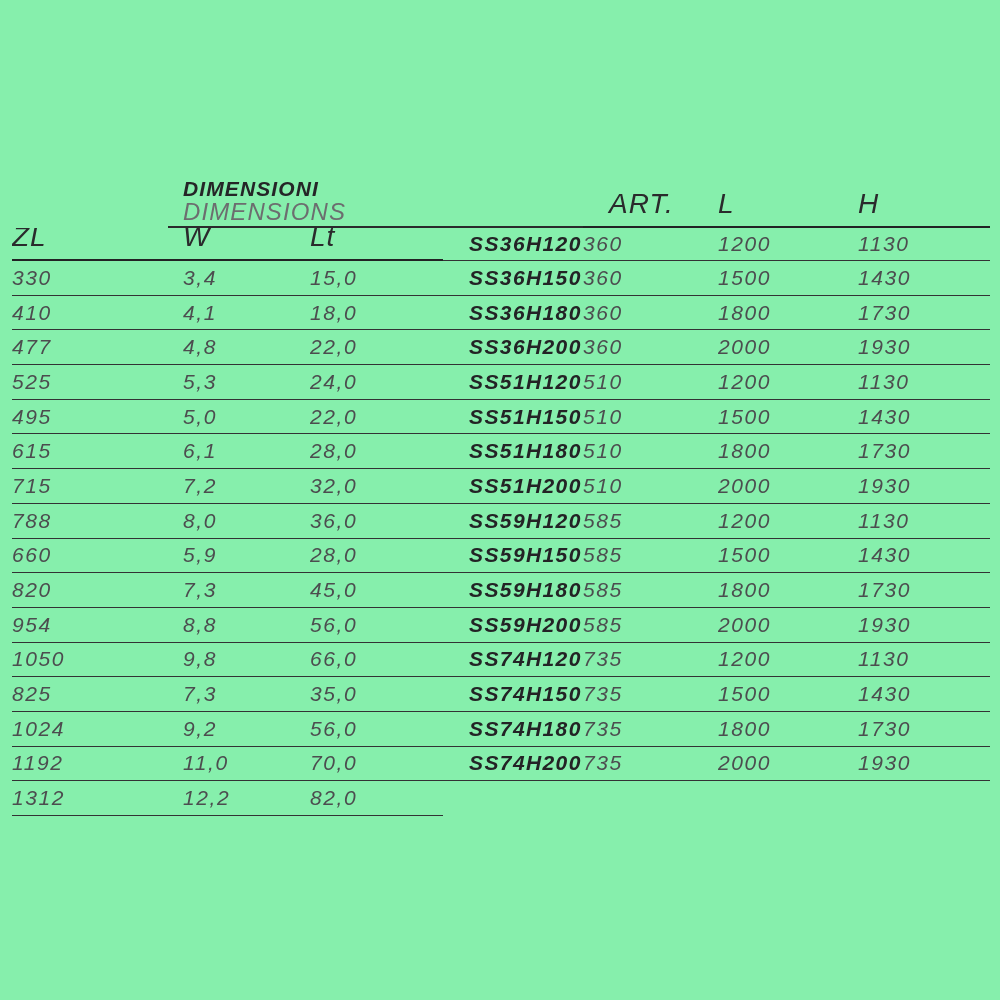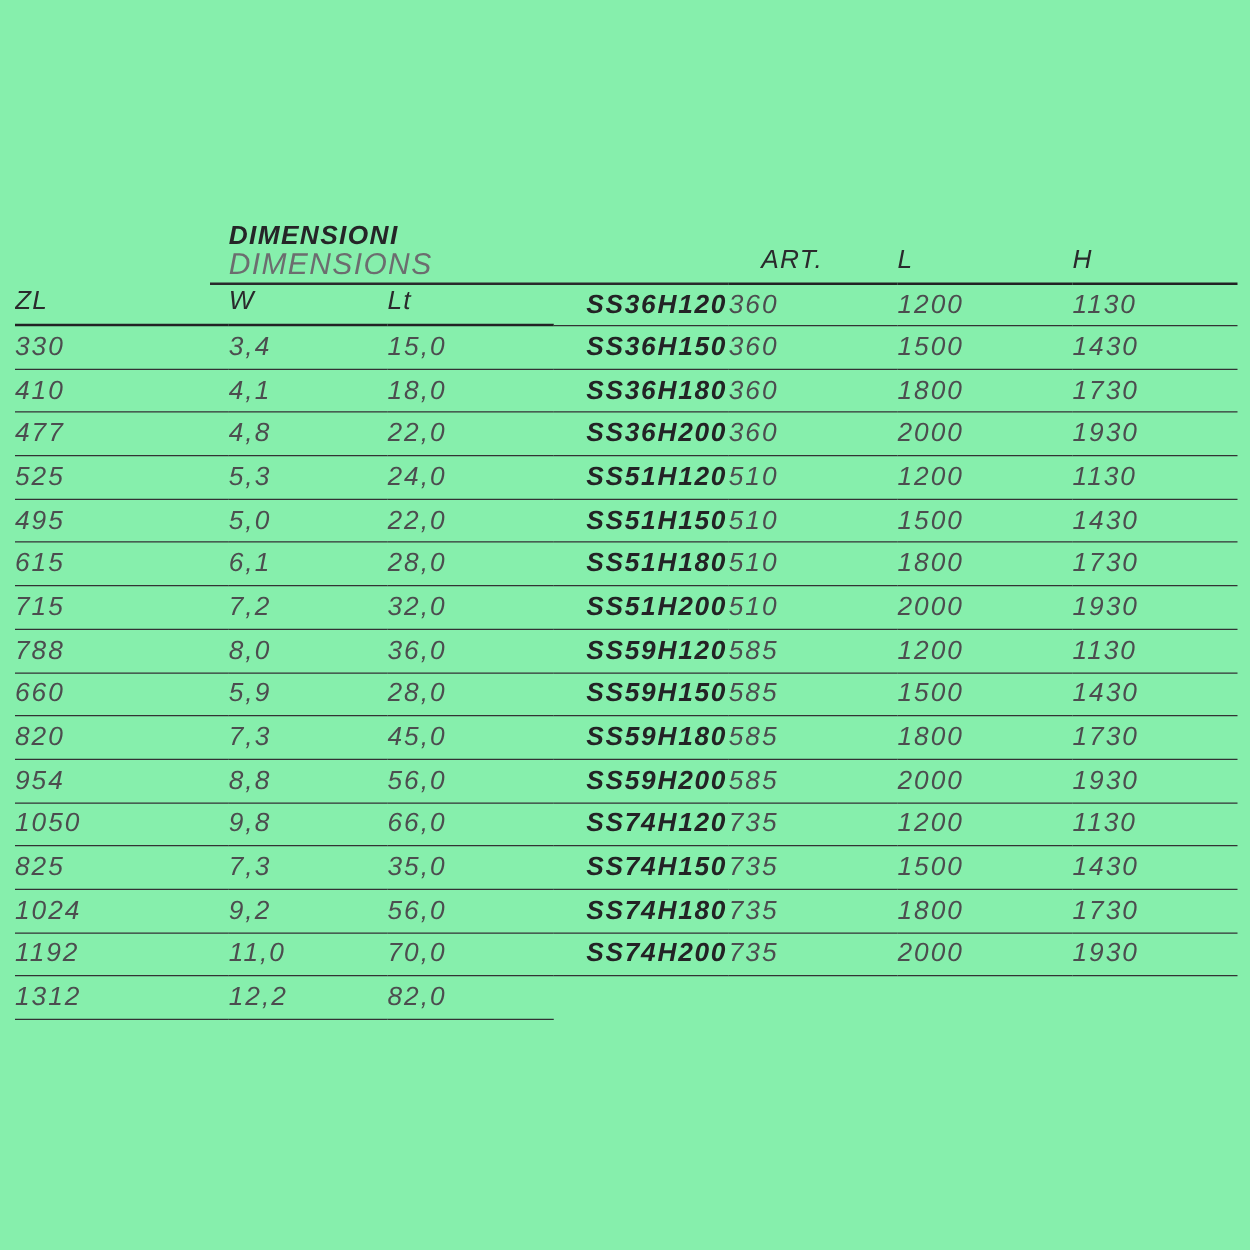--- a/index.html
+++ b/index.html
@@ -36,21 +36,21 @@
   .gh-peso { grid-column: 7; }
   .gh .stack { display: flex; flex-direction: column; padding-top: 1px; }
   .gh-primary   { font-size: 21px; font-weight: bold; color: #252527; letter-spacing: 1.1px; line-height: 23px; }
   .gh-secondary { font-size: 24px; font-weight: normal; color: #6c6d6f; letter-spacing: 1.1px; line-height: 23px; }
 
   
   .ch {
     border-bottom: 2.5px solid #222224;
     align-items: flex-end;
     padding-bottom: 6px;
-    font-size: 21px;
+    font-size: 28px;
     color: #2a2a2c;
     letter-spacing: 1px;
     text-align: right;
   }
   .ch-art { padding-left: 26px; }
 
   
   .row { display: contents; }
   .data { border-bottom: 1.5px solid #323234; font-size: 21px; }
   .cell-art {

